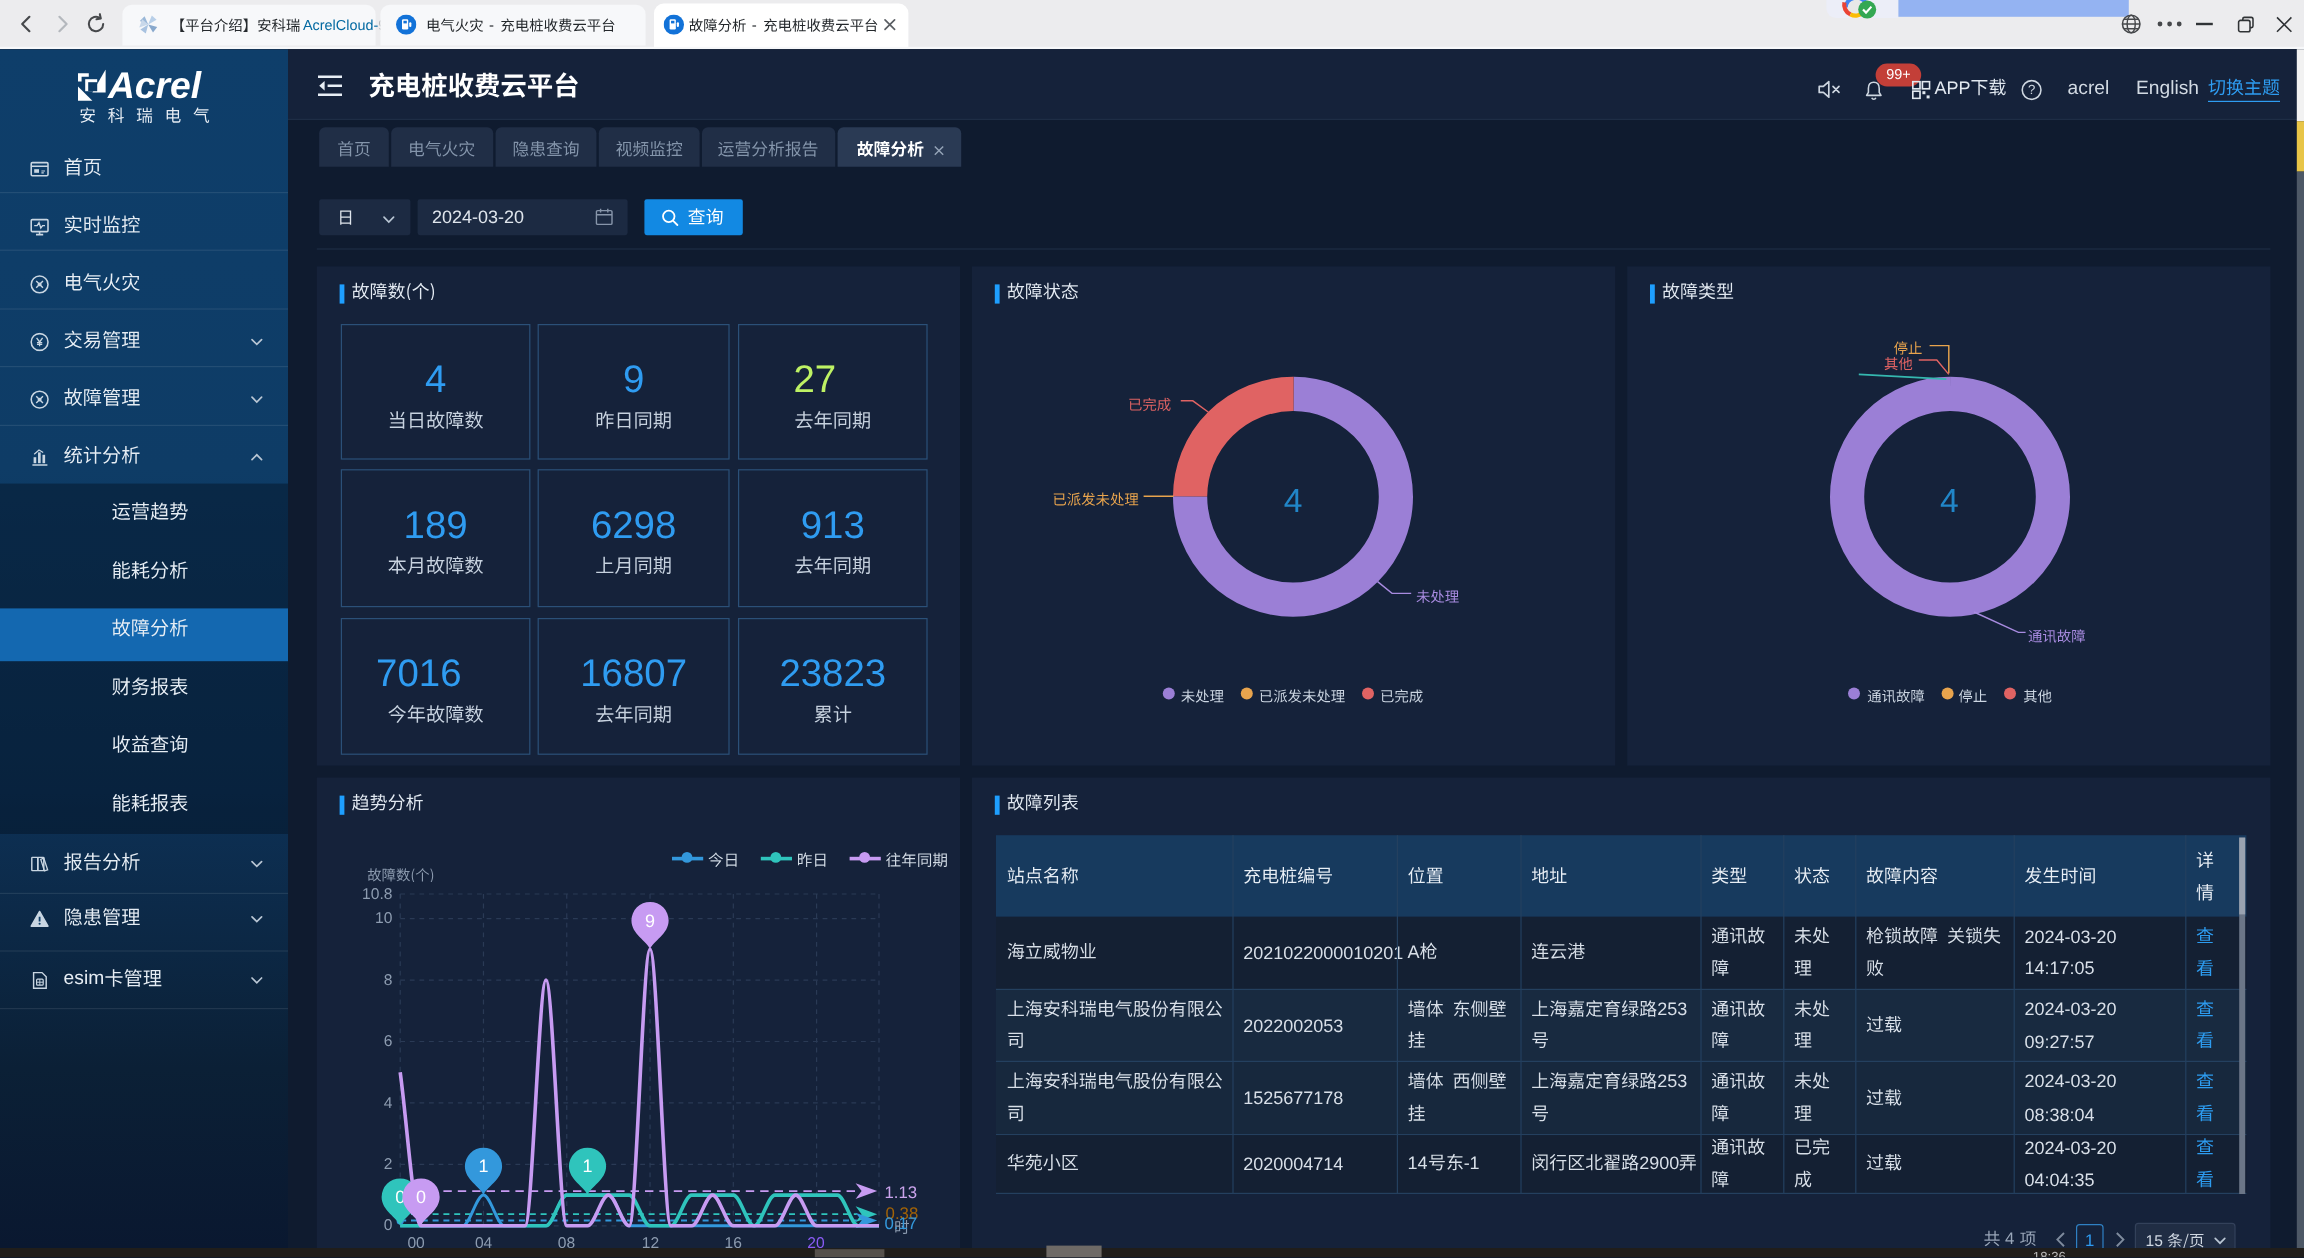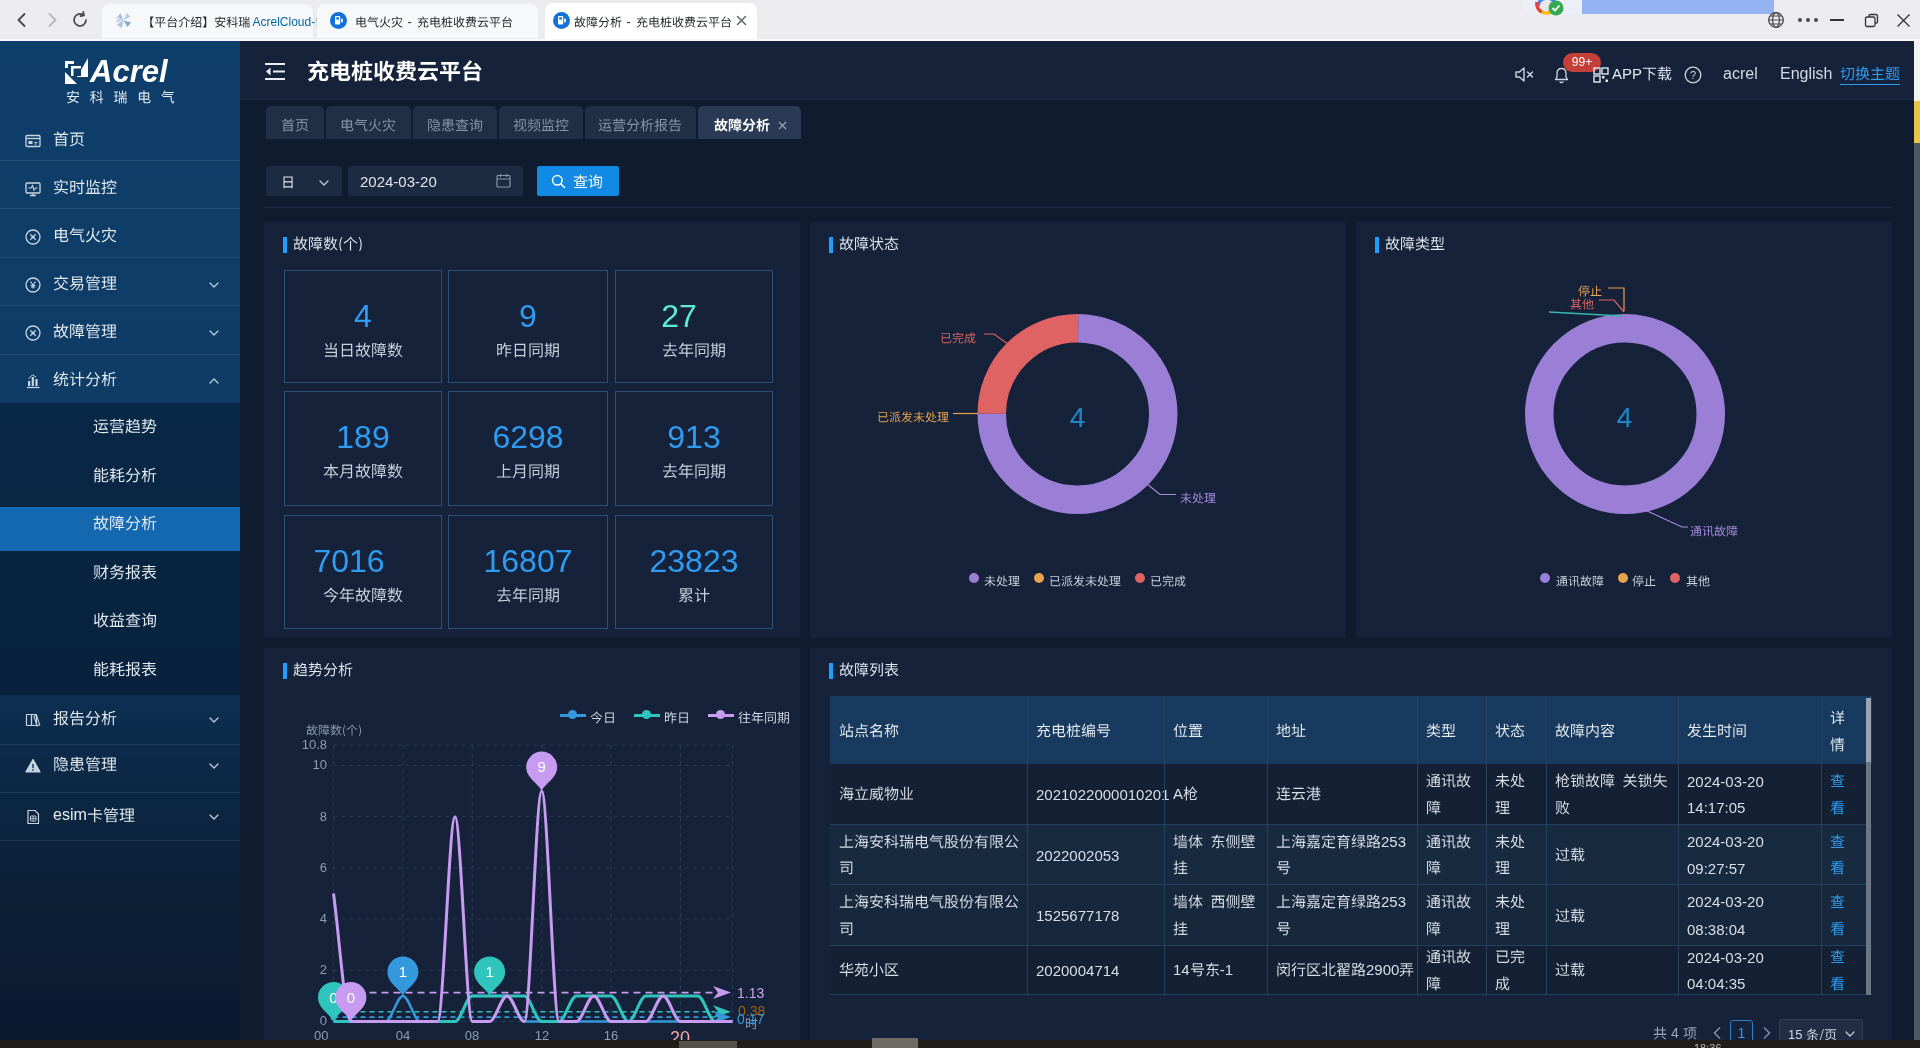--- a/index.html
+++ b/index.html
@@ -634,21 +634,21 @@
         </svg></div>
       <div class="abs" style="left:448px;top:229px;width:160px;height:113px;border:1px solid #2b5078"></div>
       <div class="abs" style="left:448px;top:257px;width:160px;text-align:center;font-size:32px;color:#2f9cf1">9</div>
       <div class="abs" style="left:496px;top:301px"><svg class="ct " width="64.0" height="16" viewBox="0 0 4000 1000" style="vertical-align:-0.12em;" fill="#c7d2df">
           <use href="#g82" x="0"></use>
           <use href="#g71" x="1000"></use>
           <use href="#g83" x="2000"></use>
           <use href="#g84" x="3000"></use>
         </svg></div>
       <div class="abs" style="left:615px;top:229px;width:158px;height:113px;border:1px solid #2b5078"></div>
-      <div class="abs" style="left:615px;top:257px;width:128px;text-align:center;font-size:32px;color:#5eead4">27</div>
+      <div class="abs" style="left:615px;top:257px;width:128px;text-align:center;font-size:32px;color:#bef264">27</div>
       <div class="abs" style="left:662px;top:301px"><svg class="ct " width="64.0" height="16" viewBox="0 0 4000 1000" style="vertical-align:-0.12em;" fill="#c7d2df">
           <use href="#g85" x="0"></use>
           <use href="#g86" x="1000"></use>
           <use href="#g83" x="2000"></use>
           <use href="#g84" x="3000"></use>
         </svg></div>
       <div class="abs" style="left:284px;top:350px;width:158px;height:115px;border:1px solid #2b5078"></div>
       <div class="abs" style="left:284px;top:378px;width:158px;text-align:center;font-size:32px;color:#2f9cf1">189</div>
       <div class="abs" style="left:323px;top:422px"><svg class="ct " width="80.0" height="16" viewBox="0 0 5000 1000" style="vertical-align:-0.12em;" fill="#c7d2df">
           <use href="#g87" x="0"></use>
@@ -828,26 +828,26 @@
           <text x="0" y="-19" text-anchor="middle" font-size="15" font-family="Liberation Sans" fill="#fff">9</text>
         </g>
       </svg>
       <div class="abs" style="left:277px;top:972px;width:50px;text-align:right;font-size:13px;color:#8d9cb0">0</div>
       <div class="abs" style="left:277px;top:921px;width:50px;text-align:right;font-size:13px;color:#8d9cb0">2</div>
       <div class="abs" style="left:277px;top:870px;width:50px;text-align:right;font-size:13px;color:#8d9cb0">4</div>
       <div class="abs" style="left:277px;top:819px;width:50px;text-align:right;font-size:13px;color:#8d9cb0">6</div>
       <div class="abs" style="left:277px;top:768px;width:50px;text-align:right;font-size:13px;color:#8d9cb0">8</div>
       <div class="abs" style="left:277px;top:716px;width:50px;text-align:right;font-size:13px;color:#8d9cb0">10</div>
       <div class="abs" style="left:277px;top:696px;width:50px;text-align:right;font-size:13px;color:#8d9cb0">10.8</div>
-      <div class="abs" style="left:314px;top:987px;width:40px;text-align:left;font-size:13px;color:#8d9cb0">00</div>
+      <div class="abs" style="left:314px;top:987px;width:40px;text-align:right;font-size:13px;color:#8d9cb0">00</div>
       <div class="abs" style="left:383px;top:987px;width:40px;text-align:center;font-size:13px;color:#8d9cb0">04</div>
       <div class="abs" style="left:452px;top:987px;width:40px;text-align:center;font-size:13px;color:#8d9cb0">08</div>
       <div class="abs" style="left:522px;top:987px;width:40px;text-align:center;font-size:13px;color:#8d9cb0">12</div>
       <div class="abs" style="left:591px;top:987px;width:40px;text-align:center;font-size:13px;color:#8d9cb0">16</div>
-      <div class="abs" style="left:660px;top:987px;width:40px;text-align:center;font-size:18px;color:#fca5a5">20</div>
+      <div class="abs" style="left:660px;top:987px;width:40px;text-align:center;font-size:13px;color:#8b5cf6">20</div>
       <div class="abs" style="left:713px;top:1022px;width:40px;text-align:left;font-size:13px;color:#8d9cb0">23</div>
       <div class="abs" style="left:306px;top:679px"><svg class="ct " width="56.1" height="12" viewBox="0 0 4676 1000" style="vertical-align:-0.12em;" fill="#8d9cb0">
           <use href="#g18" x="0"></use>
           <use href="#g19" x="1000"></use>
           <use href="#g72" x="2000"></use>
           <use href="#g73" x="3000"></use>
           <use href="#g74" x="3338"></use>
           <use href="#g75" x="4338"></use>
         </svg></div>
       <div class="abs" style="left:560px;top:673px;width:26px;height:2.5px;background:#3398dc"></div>

